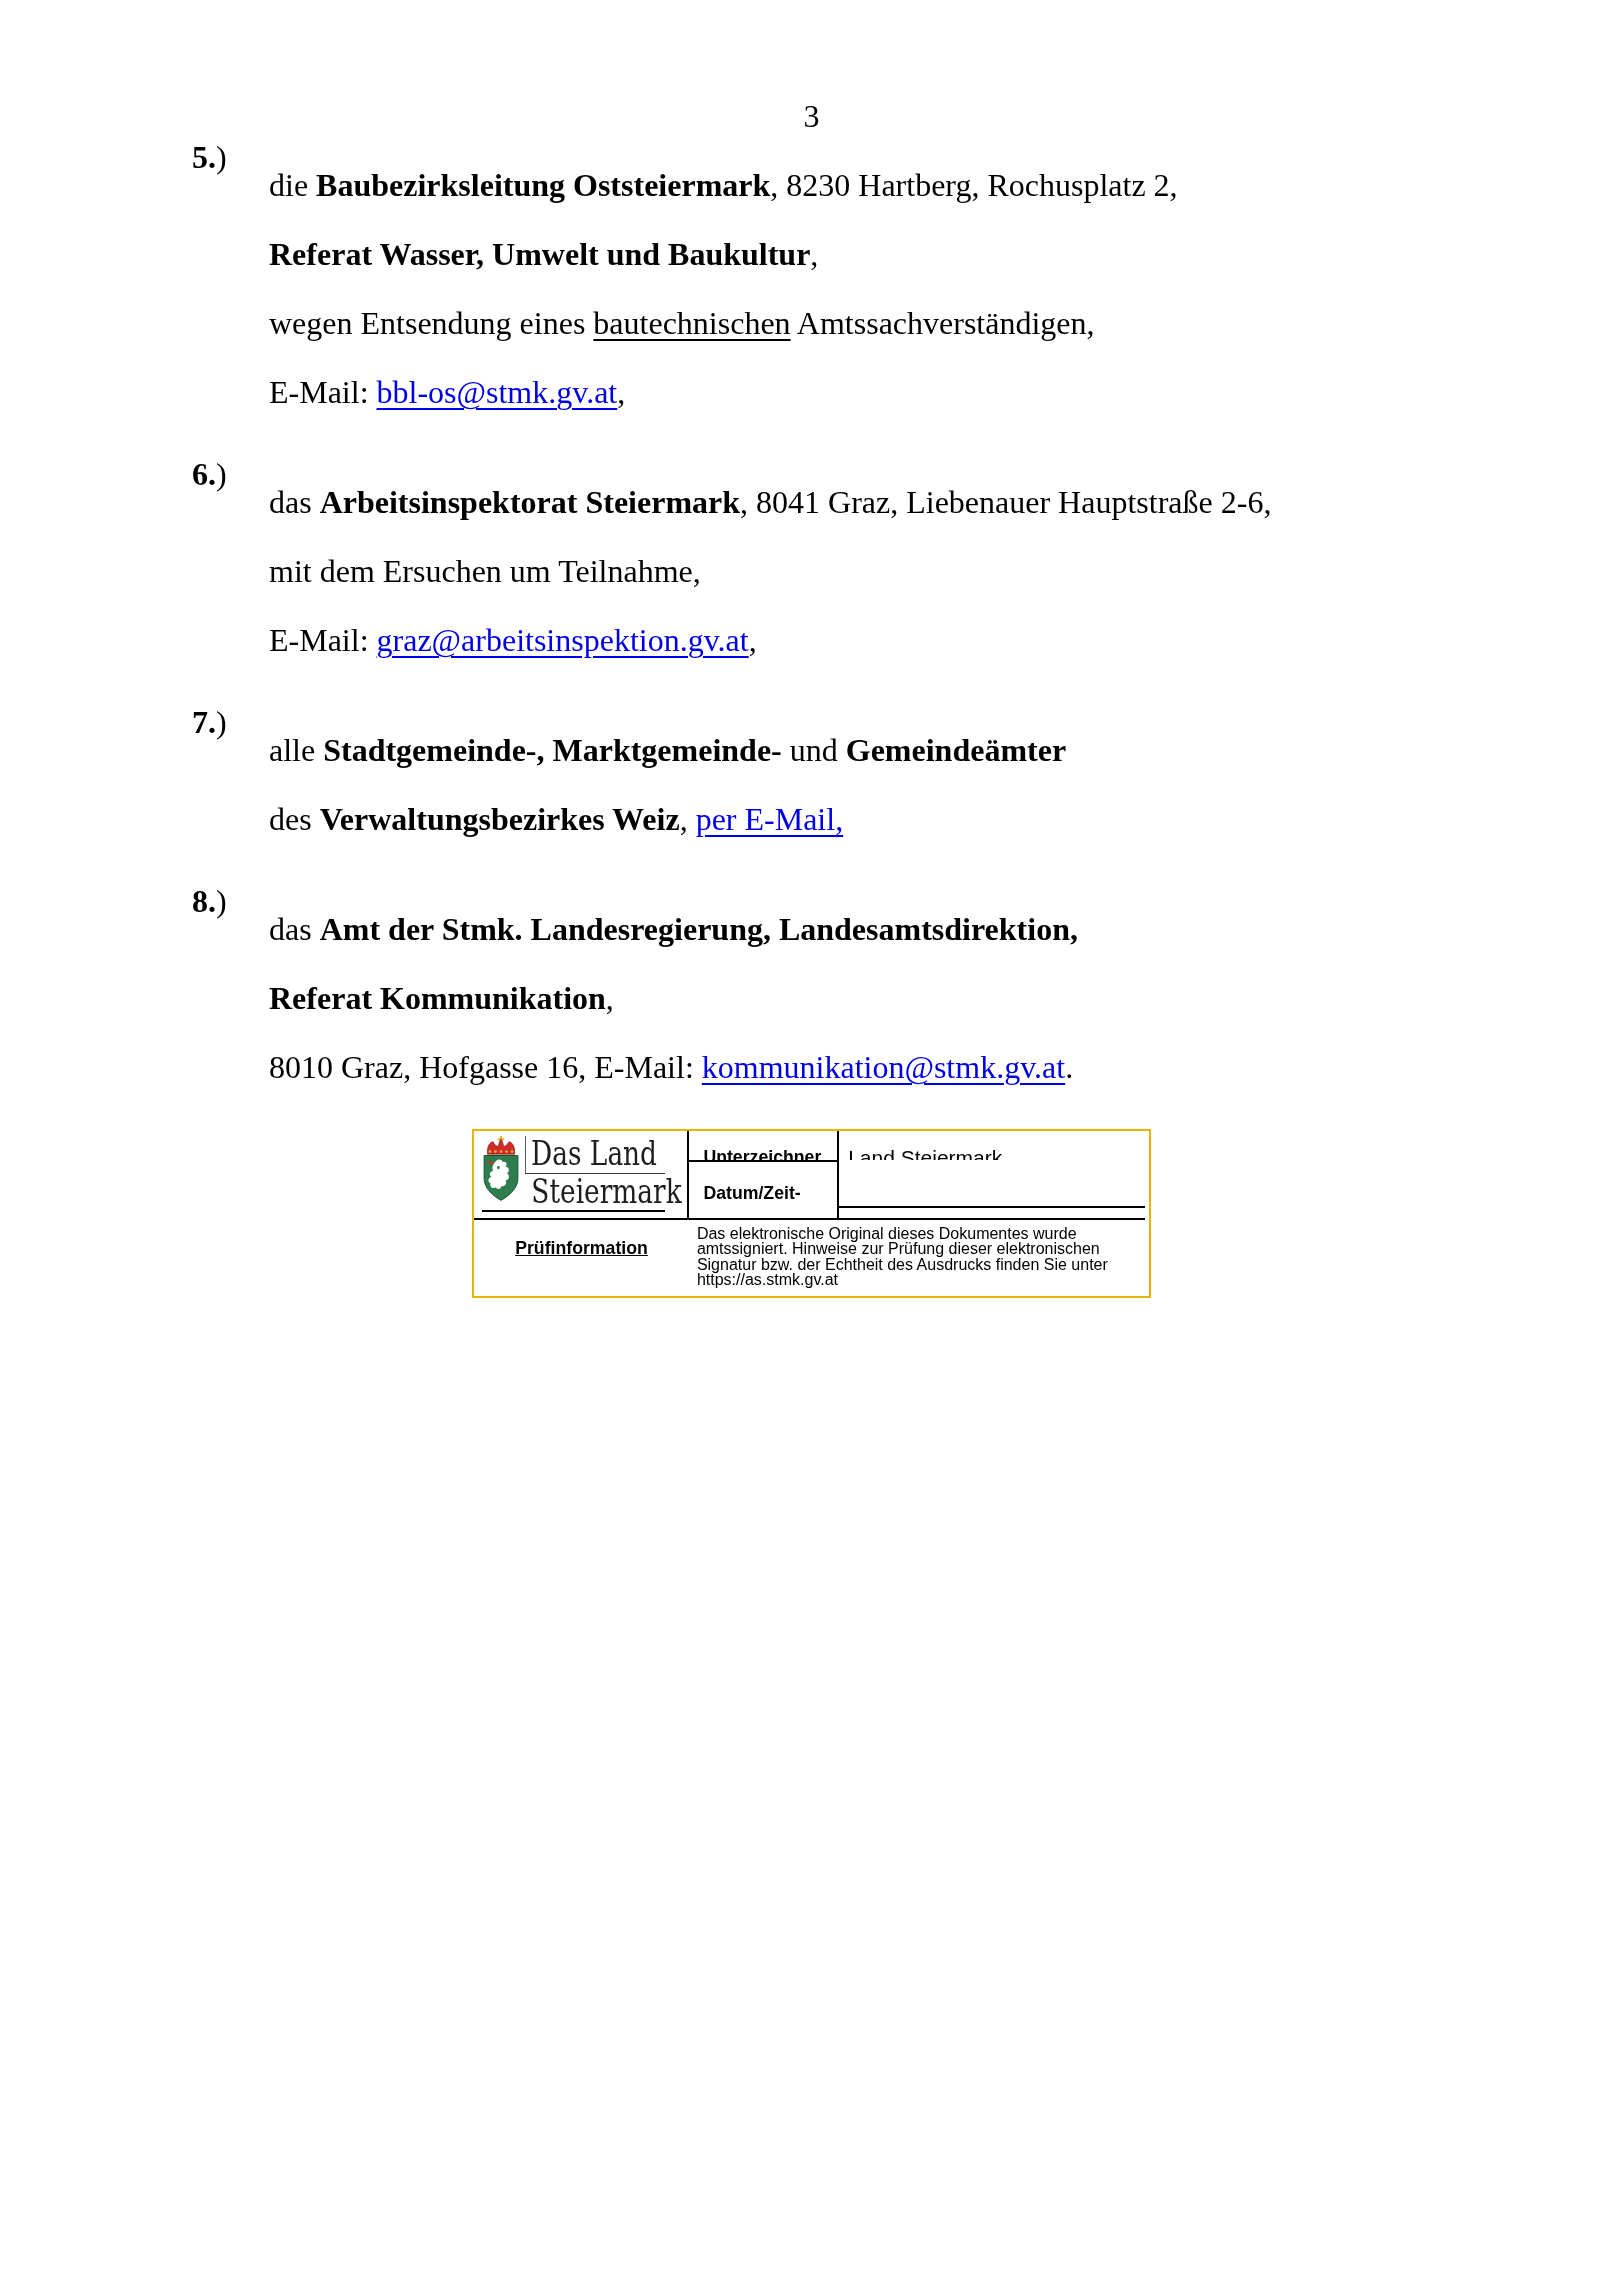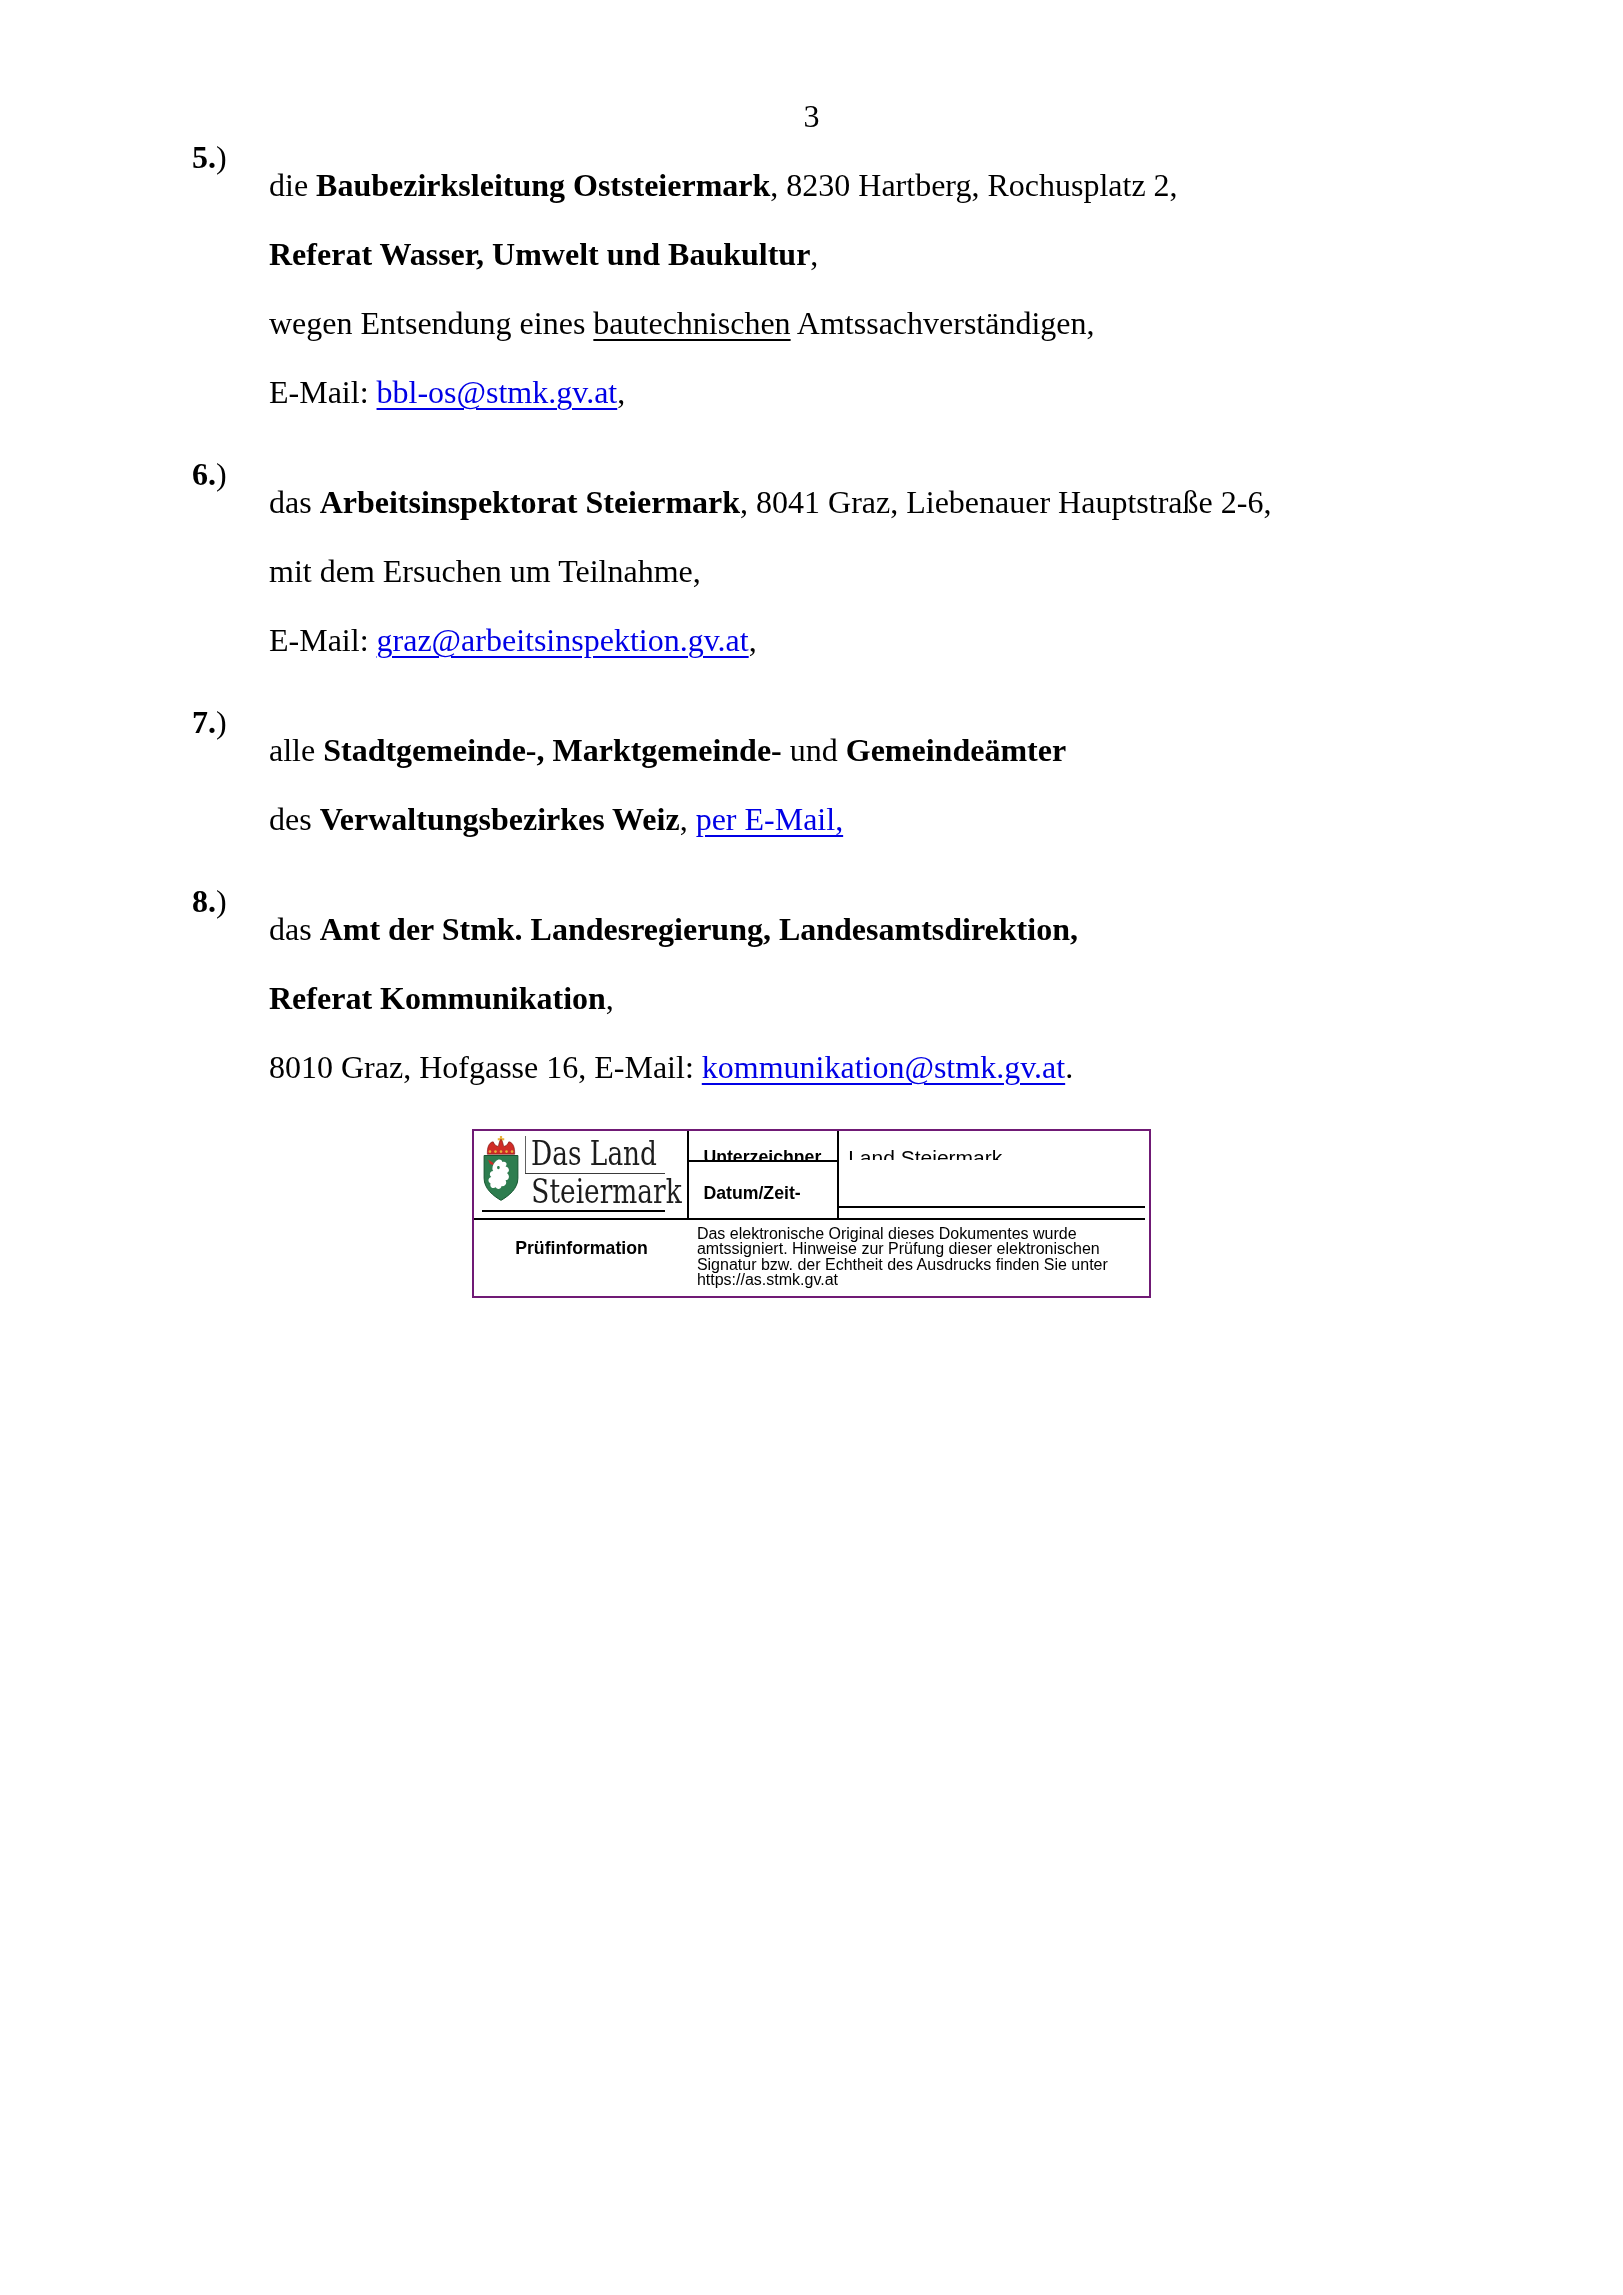--- a/index.html
+++ b/index.html
@@ -13,41 +13,41 @@
   .item{display:flex;margin-left:192px;margin-bottom:41px;}
   .item-num{flex:0 0 77px;width:77px;}
   .item-num .np{font-weight:bold;}
   .item-body{flex:0 1 auto;}
   .line{white-space:nowrap;margin-top:28px;}
   .b{font-weight:bold;}
   .u{text-decoration:underline;text-decoration-thickness:2.3px;text-underline-offset:4.6px;}
   a.lnk{color:var(--link,#0000e6);text-decoration:underline;text-decoration-thickness:2px;text-underline-offset:4.6px;cursor:pointer;}
   
   .sig{
-    width:675px;margin:23.6px auto 0;border:2px solid #701a75;
+    width:675px;margin:23.6px auto 0;border:2px solid #eab308;
     display:grid;grid-template-columns:215px 150px 306px;grid-template-rows:29px 58px 78px;
     font-family:"Liberation Sans",sans-serif;
   }
   .sig>div{box-sizing:border-box;overflow:hidden;}
   .c-logo{grid-row:1/3;grid-column:1;border-right:2px solid #000;padding:4.6px 0 0 7.9px;}
   .logo-inner{display:inline-flex;align-items:flex-start;border-bottom:2.6px solid #000;padding-bottom:3.3px;}
   .crest{width:38px;height:65px;flex:0 0 38px;margin-top:0.7px;}
   .logo-txt{
     margin-left:5.2px;width:175px;margin-right:-35px;color:#1d1d1d;
     font-family:"DejaVu Serif",serif;transform:scaleX(0.8);transform-origin:left top;
   }
   .logo-l1{display:block;font-size:33px;line-height:33px;border-left:1.3px solid #3a3a3a;border-bottom:1.3px solid #3a3a3a;padding:1.3px 3.9px 3.3px 6.5px;}
   .logo-l2{display:block;font-size:33px;line-height:31px;padding:2px 0 0 7.9px;}
   .lbl{font-weight:bold;font-size:17.7px;}
   .val{font-size:21px;}
   .c-l1{grid-row:1;grid-column:2;border-right:2px solid #000;padding:5.9px 0 0 14.4px;}
   .c-v1{grid-row:1;grid-column:3;padding:5.9px 0 0 9.2px;}
   .c-l2{grid-row:2;grid-column:2;border-top:2px solid #000;border-right:2px solid #000;padding:11px 0 0 14.4px;}
   .c-v2{grid-row:2;grid-column:3;border-top:2px solid #000;padding:11px 0 0 9.2px;margin-top:46px;}
-  .c-pl{grid-row:3;grid-column:1;border-top:2px solid #000;text-align:center;padding-top:7.9px;}
+  .c-pl{grid-row:3;grid-column:1;border-top:2px solid #000;text-align:center;padding-top:7.9px;text-decoration:underline;}
   .c-pt{grid-row:3;grid-column:2/4;border-top:2px solid #000;font-size:16px;line-height:15.4px;padding:5.9px 0 0 7.9px;}
   
   .sh{fill:var(--green,#2e7d4f);stroke:#14532d;stroke-width:1.5;}
   .cr{fill:var(--red,#d02b27);stroke:#7a1512;stroke-width:1;}
   .pa{fill:#ffffff;}
   .tg{fill:var(--red,#d02b27);}
   .gd{fill:var(--gold,#e8b33c);}
 </style>
 </head>
 <body style="--link: #0000e6; --green: #2e7d4f; --red: #d02b27; --gold: #e8b33c;">

